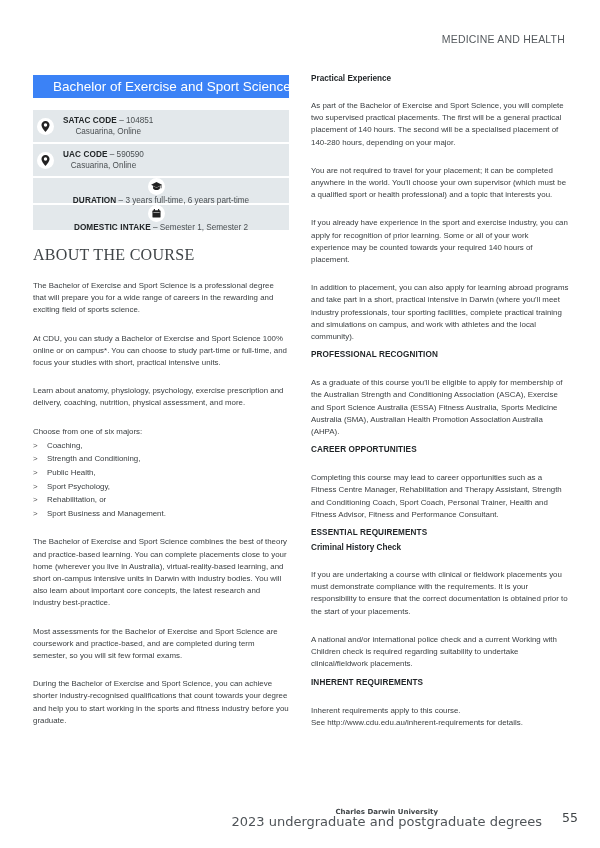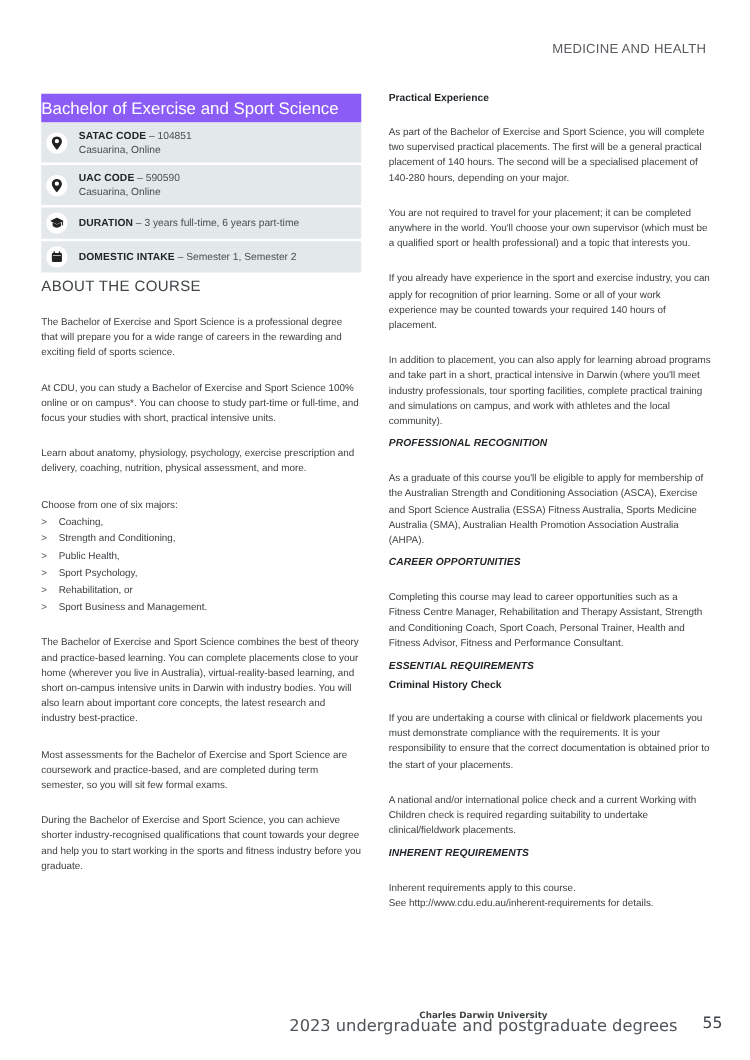--- a/index.html
+++ b/index.html
@@ -33,67 +33,69 @@
       position: absolute;
       left: 311px;
       top: 73px;
       width: 258px;
     }
     .course-panel {
       width: 256px;
       background: #ffffff;
     }
     .course-title {
-      background: #8b5cf6;
+      background: #3b82f6;
       color: #ffffff;
       font-size: 13.5px;
       height: 23px;
       line-height: 23px;
-      padding-left: 0;
-      margin-bottom: 0;
+      padding-left: 20px;
+      margin-bottom: 12px;
       white-space: nowrap;
     }
     .info-row {
       background: #e3e8eb;
       display: flex;
       align-items: center;
       margin-bottom: 2px;
       padding: 0 4px;
       box-sizing: border-box;
     }
     .info-row.tall { height: 32px; }
-    .info-row.short { height: 25px; }
+    .info-row.short { height: 25px; flex-direction: column; }
     .icon-circle {
       width: 17px;
       height: 17px;
       border-radius: 50%;
       background: #ffffff;
       display: flex;
       align-items: center;
       justify-content: center;
       flex-shrink: 0;
       margin-right: 9px;
     }
     .icon-circle svg { display: block; }
     .info-text {
       font-size: 8.2px;
       line-height: 11.5px;
       color: #4a4f52;
+      text-align: center;
     }
     .info-text .key {
       font-weight: bold;
       color: #222628;
       letter-spacing: 0.1px;
     }
     .about-heading {
-      margin-top: 4px;
-      font-size: 12px;
+      margin-top: 16px;
+      font-size: 16px;
       letter-spacing: 0.3px;
       color: #3f4447;
       margin-bottom: 6px;
+      font-family: Liberation Serif, serif;
     }
     p {
       margin: 16px 0 4px 0;
       font-size: 7.9px;
       line-height: 12.2px;
       color: #3c4043;
     }
     ul.majors {
       list-style: none;
       margin: 0 0 4px 0;
@@ -118,21 +120,20 @@
       margin-bottom: 1px;
     }
     .cap-heading {
       font-size: 8.2px;
       font-weight: bold;
       color: #1f2326;
       letter-spacing: 0.1px;
       line-height: 12px;
       margin-top: 6px;
       margin-bottom: 3px;
-      font-style: italic;
     }
     .footer {
       position: absolute;
       right: 58px;
       top: 808px;
       text-align: center;
       font-family: "DejaVu Sans", sans-serif;
     }
     .footer .uni {
       font-size: 7px;

